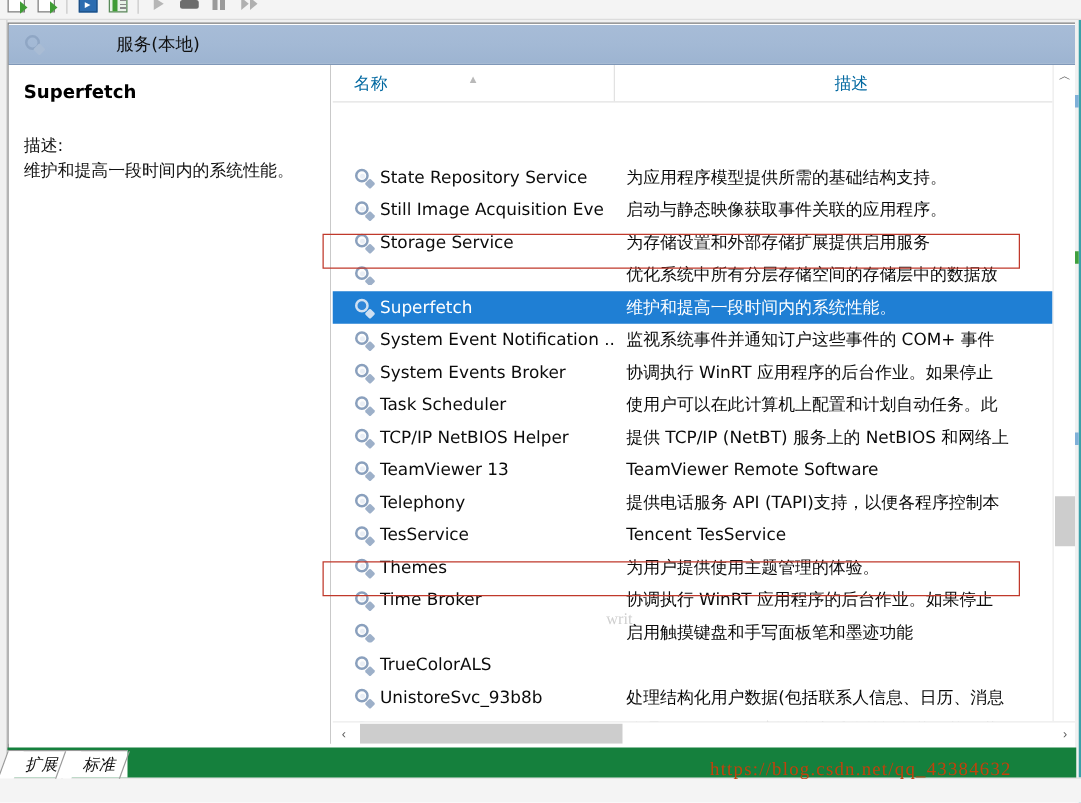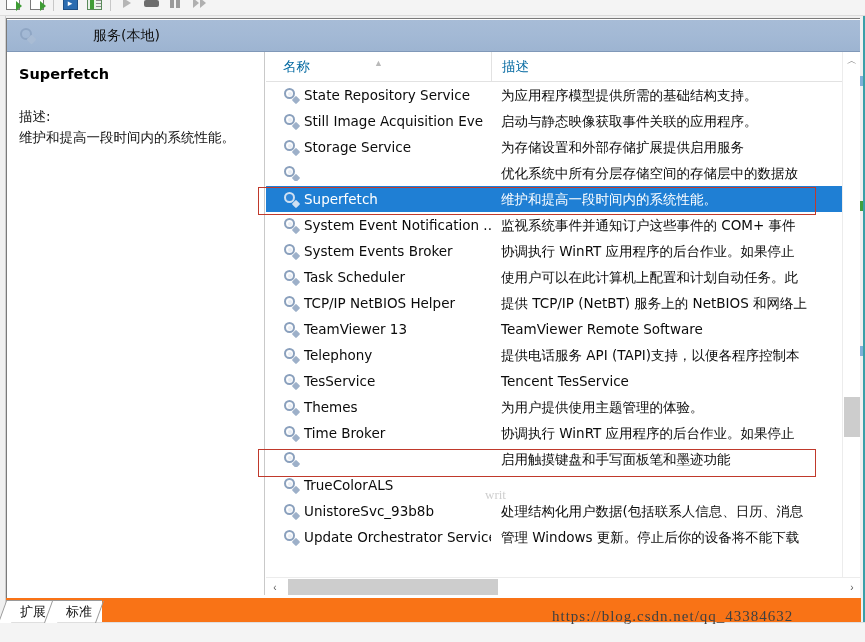--- a/index.html
+++ b/index.html
@@ -148,31 +148,32 @@
     border-bottom: 1px solid #e2e2e2;
   }
   .col-name {
     width: 225px; flex: none; position: relative;
     display: flex; align-items: center; padding-left: 17px;
   }
   .col-desc {
     flex: 1; position: relative;
     display: flex; align-items: center; padding-left: 10px;
     border-left: 1px solid #e2e2e2;
+    justify-content: center;
   }
   .col-label {
     font-size: 13.5px; color: #0369a1;
     font-family: "DejaVu Sans","Liberation Sans", sans-serif;
   }
   .sort-chev {
     position: absolute; left: 108px; top: 6px;
     font-size: 9px; color: #b9b9b9;
   }
 
-  .rows { position: relative; }
+  .rows { position: relative; margin-top: 47px; }
   .srow {
     position: relative;
     height: 26px;
     display: flex; align-items: center;
     white-space: nowrap;
   }
   .srow .cell-name {
     width: 225px; flex: none;
     display: flex; align-items: center;
     padding-left: 17px;
@@ -266,23 +267,24 @@
     width: 5px; height: 626px;
     background: #f1f1f1;
   }
   .os-line { position: absolute; right: 0; top: 0; width: 2px; height: 626px; background: #3aa0a8; }
   .os-mark { position: absolute; right: 2px; width: 4px; height: 10px; }
 
   
   .tabbar {
     position: absolute; left: 6px; bottom: 20px;
     width: 855px; height: 24px;
-    background: #f97316;
+    background: #15803d;
     display: flex; align-items: flex-end;
     z-index: 4;
+    font-style: italic;
   }
   .tab {
     position: relative;
     height: 22px;
     padding: 0 10px 0 14px;
     display: flex; align-items: center;
     font-size: 13px; color: #101010;
     font-family: "DejaVu Sans","Liberation Sans", sans-serif;
     background: #ffffff;
     border-top: 1px solid #9a9a9a;
@@ -302,23 +304,23 @@
     width: 12px; height: 22px;
     border-right: 1px solid #9a9a9a;
     transform: skewX(-20deg);
     transform-origin: top right;
     background: transparent;
   }
   .tab span { position: relative; z-index: 2; }
 
   
   .watermark {
-    position: absolute; left: 552px; top: 608px;
+    position: absolute; left: 568px; top: 608px;
     font-size: 15px; letter-spacing: 1px;
-    color: #404040;
+    color: #c2410c;
     font-family: "Liberation Serif","DejaVu Serif", serif;
     white-space: nowrap;
     z-index: 9;
     pointer-events: none;
   }
   .watermark-row {
     position: absolute; left: 485px; top: 487px;
     font-size: 13px; color: #cfcfcf;
     font-family: "Liberation Serif","DejaVu Serif", serif;
     z-index: 9; pointer-events: none;

